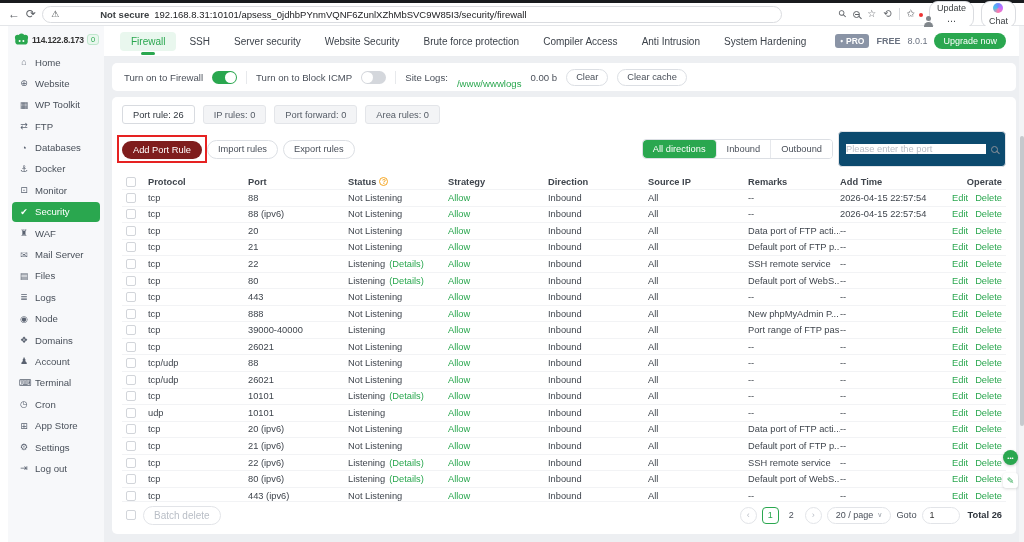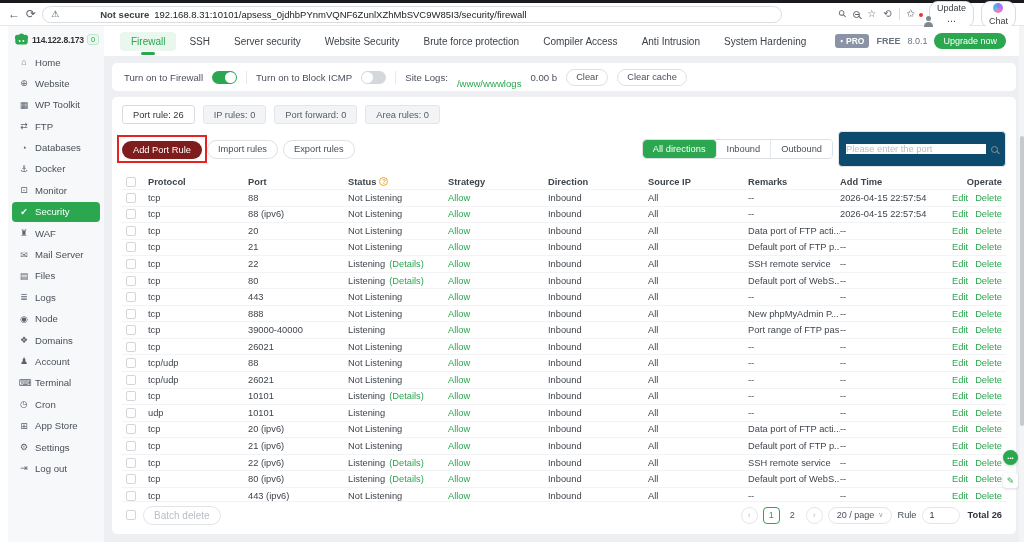--- a/index.html
+++ b/index.html
@@ -648,21 +648,21 @@
             <span class="pg-nav">‹</span>
             <span id="pages" style="display:flex;gap:4px">
                 <button class="pg-num active">1</button>
                 <button class="pg-num">2</button>
               </span>
             <span class="pg-nav">›</span>
             <span class="pg-size">
                 <span>20 / page</span>
                 <span class="chev">∨</span>
               </span>
-            <span class="goto-label">Rule</span>
+            <span class="goto-label">Goto</span>
             <input class="goto-input" value="1" style="">
             <span class="total-txt">Total 26</span>
           </div>
         </div>
 
       </div>
     </main>
   </div>
 
   <span class="float-chat">•••</span>

